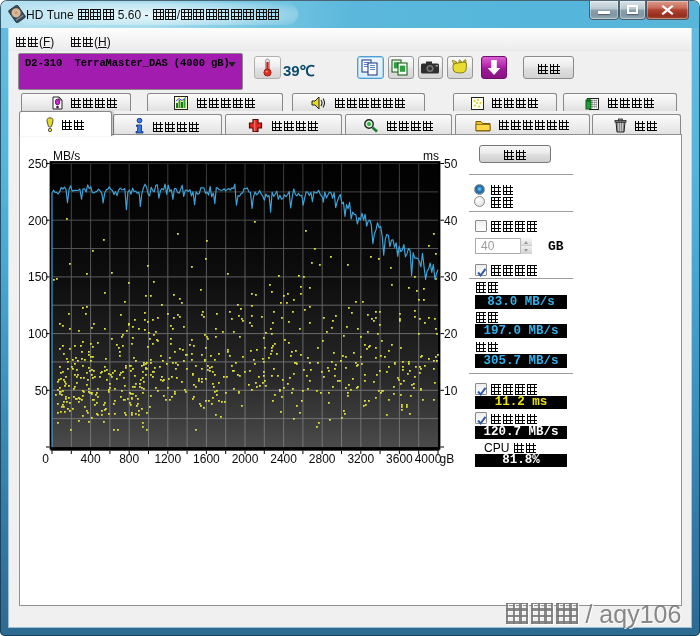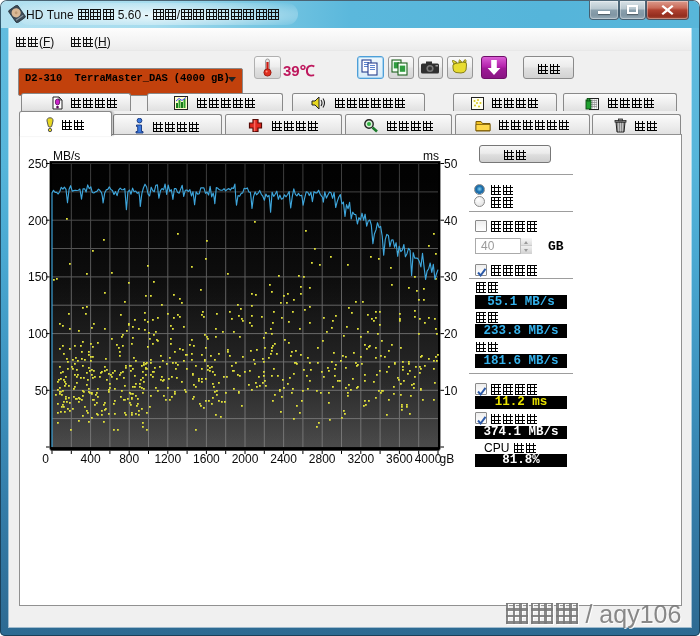--- a/index.html
+++ b/index.html
@@ -17,21 +17,21 @@
 .cjm{width:10px;height:10.5px}   
 .cjw{width:22px;height:21px;margin:0 1.5px;background:repeating-linear-gradient(0deg,currentColor 0 2.5px,transparent 2.5px 6.6px),repeating-linear-gradient(90deg,currentColor 0 2.5px,transparent 2.5px 6.6px)}
 
 .cap{position:absolute;top:0;height:20px;border-radius:0 0 4px 4px;box-shadow:inset 0 0 0 1px rgba(40,70,90,.8),inset 0 0 0 2px rgba(255,255,255,.35)}
 .cap.min{left:589px;width:30px;background:linear-gradient(to bottom,#dde6ea 0%,#b7c7cf 45%,#8aa0ad 50%,#8096a4 75%,#9cafba 100%)}
 .cap.max{left:619px;width:27px;background:linear-gradient(to bottom,#dde6ea 0%,#b7c7cf 45%,#8aa0ad 50%,#8096a4 75%,#9cafba 100%)}
 .cap.cls{left:646px;width:43px;background:linear-gradient(to bottom,#dfa294 0%,#c96a58 40%,#b04130 50%,#932d1e 80%,#b05a42 100%)}
 
 .menubar{position:absolute;left:9px;top:28px;width:682px;height:23px;background:linear-gradient(#fdfdfd,#f2f2f2 70%,#ececec);border-bottom:1px solid #e8e8e8}
 .mi{position:absolute;top:6px;font-size:12px;color:#111}
-.combo{position:absolute;left:18px;top:68px;width:225px;height:28px;background:#c2410c;border:1px solid #8a8a8a;border-radius:2px;font-family:"Liberation Mono",monospace;font-weight:bold;font-size:10.5px;letter-spacing:-.1px;color:#000;line-height:19px;padding-left:6px;white-space:nowrap}
+.combo{position:absolute;left:18px;top:53px;width:225px;height:37px;background:#a21caf;border:1px solid #8a8a8a;border-radius:2px;font-family:"Liberation Mono",monospace;font-weight:bold;font-size:10.5px;letter-spacing:-.1px;color:#000;line-height:19px;padding-left:6px;white-space:nowrap}
 .combo .arr{position:absolute;right:6px;top:8px;width:0;height:0;border-left:4.5px solid transparent;border-right:4.5px solid transparent;border-top:5px solid #222}
 .tbtn{position:absolute;top:56px;height:23px;border:1px solid #979797;border-radius:3px;background:linear-gradient(#fbfbfb,#eee 45%,#e2e2e2 55%,#d5d5d5)}
 .exit{position:absolute;left:523px;top:56px;width:51px;height:23px;border:1px solid #8a8a8a;border-radius:3px;background:linear-gradient(#f8f8f8,#ececec 45%,#e0e0e0 55%,#d2d2d2);text-align:center;color:#000;padding-top:5px;font-size:12px}
 
 .tab{position:absolute;border:1px solid #898989;border-bottom:none;border-radius:2.5px 2.5px 0 0;background:linear-gradient(#fbfbfb,#ededed 55%,#e0e0e0)}
 .tab .lbl{position:absolute;left:0;right:0;text-align:center;white-space:nowrap;font-size:12px;color:#000}
 .r1{top:93px;height:18px}
 .r2{top:114px;height:21px}
 .active{left:19px;top:111px;width:93px;height:25px;background:#fff;z-index:5;box-shadow:1.5px 0 1.5px rgba(0,0,0,.18)}
 .page{position:absolute;left:19px;top:134px;width:663px;height:472px;background:#fff;border:1px solid #919191;z-index:1}
@@ -78,21 +78,21 @@
 <div class="mi" style="left:70px;top:35px"><span class="cj cjm"></span><span class="cj cjm"></span>(<u>H</u>)</div>
 
 <div class="combo">D2-310&nbsp;&nbsp;TerraMaster_DAS&nbsp;(4000&nbsp;gB)<span class="arr"></span></div>
 <div class="tbtn" style="left:254px;width:27px;height:23px;border-color:#b0b0b0"></div>
 <svg class="abs" style="left:262px;top:58px" width="11" height="19" viewBox="0 0 11 19">
  <rect x="3.6" y="1" width="3.8" height="12" rx="1.9" fill="#e8e8e8" stroke="#9a9a9a" stroke-width="1"></rect>
  <rect x="4.4" y="4" width="2.2" height="10" fill="#cc1a10"></rect>
  <circle cx="5.5" cy="14.5" r="3.6" fill="#e03020" stroke="#8f1008" stroke-width=".8"></circle>
  <circle cx="4.6" cy="13.6" r="1" fill="#ff8f80"></circle>
   </svg>
-<div class="abs" style="left:283px;top:60px;font-size:15px;font-weight:bold;color:#be185d">39℃</div>
+<div class="abs" style="left:283px;top:60px;font-size:15px;font-weight:bold;color:#0c4a6e">39℃</div>
 <div class="tbtn" style="left:357px;width:27px;border-color:#4e9fd8;box-shadow:0 0 0 1px #a8d4f0 inset;background:linear-gradient(#eef7fd,#d8ecf8)"></div>
 <div class="tbtn" style="left:387.5px;width:26.5px"></div>
 <div class="tbtn" style="left:417.5px;width:25.5px"></div>
 <div class="tbtn" style="left:447px;width:25.5px"></div>
 <div class="tbtn" style="left:481px;width:25.5px;background:linear-gradient(#d95fd4,#b524ad 45%,#9d1a96 55%,#8a1484);border-color:#6e0e68"></div>
 
 <svg class="abs" style="left:361px;top:59px" width="19" height="17" viewBox="0 0 19 17">
  <rect x="1" y="1" width="9" height="12" fill="#fdfdff" stroke="#27408f" stroke-width="1.1"></rect>
  <path d="M3 3.5h5M3 5.5h5M3 7.5h5" stroke="#4a76c8" stroke-width=".9"></path>
  <rect x="7" y="4" width="9" height="12" fill="#fdfdff" stroke="#27408f" stroke-width="1.1"></rect>
@@ -363,33 +363,33 @@
  <div class="abs" style="left:3px;top:2.5px;border-left:2.5px solid transparent;border-right:2.5px solid transparent;border-bottom:3px solid #999"></div>
  <div class="abs" style="left:3px;top:11px;border-left:2.5px solid transparent;border-right:2.5px solid transparent;border-top:3px solid #999"></div>
 </div>
 <div class="abs" style="left:548px;top:239px;font-family:'Liberation Mono',monospace;font-weight:bold;font-size:13px;z-index:6">GB</div>
 <div class="cb" style="left:475px;top:263.5px"><svg width="12" height="12" viewBox="0 0 12 12">
       <path d="M2 5.5 L4.6 8.5 L9.5 1.8" fill="none" stroke="#2c5aa8" stroke-width="2"></path>
     </svg></div>
 <div class="lab" style="left:490px;top:263.5px"><span class="cj cjm"></span><span class="cj cjm"></span><span class="cj cjm"></span><span class="cj cjm"></span></div>
 <div class="sep" style="top:277.5px"></div>
 <div class="lab" style="left:475px;top:280.5px"><span class="cj cjm"></span><span class="cj cjm"></span></div>
-<div class="vbox" style="top:294.5px">55.1 MB/s</div>
+<div class="vbox" style="top:294.5px">83.0 MB/s</div>
 <div class="lab" style="left:475px;top:310.5px"><span class="cj cjm"></span><span class="cj cjm"></span></div>
-<div class="vbox" style="top:324px">233.8 MB/s</div>
+<div class="vbox" style="top:324px">197.0 MB/s</div>
 <div class="lab" style="left:475px;top:340px"><span class="cj cjm"></span><span class="cj cjm"></span></div>
-<div class="vbox" style="top:353.5px">181.6 MB/s</div>
+<div class="vbox" style="top:353.5px">305.7 MB/s</div>
 <div class="sep" style="top:373px"></div>
 <div class="cb" style="left:475px;top:382.5px"><svg width="12" height="12" viewBox="0 0 12 12">
       <path d="M2 5.5 L4.6 8.5 L9.5 1.8" fill="none" stroke="#2c5aa8" stroke-width="2"></path>
     </svg></div>
 <div class="lab" style="left:490px;top:382.5px"><span class="cj cjm"></span><span class="cj cjm"></span><span class="cj cjm"></span><span class="cj cjm"></span></div>
 <div class="vbox" style="top:395.5px;height:13px;color:#e8e200;line-height:13px">11.2 ms</div>
 <div class="cb" style="left:475px;top:412px"><svg width="12" height="12" viewBox="0 0 12 12">
       <path d="M2 5.5 L4.6 8.5 L9.5 1.8" fill="none" stroke="#2c5aa8" stroke-width="2"></path>
     </svg></div>
 <div class="lab" style="left:490px;top:412px"><span class="cj cjm"></span><span class="cj cjm"></span><span class="cj cjm"></span><span class="cj cjm"></span></div>
-<div class="vbox" style="top:425.5px;height:13px;color:#fff;line-height:13px">374.1 MB/s</div>
+<div class="vbox" style="top:425.5px;height:13px;color:#fff;line-height:13px">120.7 MB/s</div>
 <div class="lab" style="left:484px;top:441px">CPU <span class="cj cjm"></span><span class="cj cjm"></span></div>
 <div class="vbox" style="top:454px;height:13px;color:#fff;line-height:13px">81.8%</div>
 
 <div class="abs" style="left:504px;top:600px;z-index:9;color:rgba(120,120,120,.88);filter:drop-shadow(1.5px 1.5px 0 rgba(255,255,255,.95));font-size:25px;white-space:nowrap">
 <span class="cj cjw"></span><span class="cj cjw"></span><span class="cj cjw"></span> / aqy106</div>
 
 </body></html>

